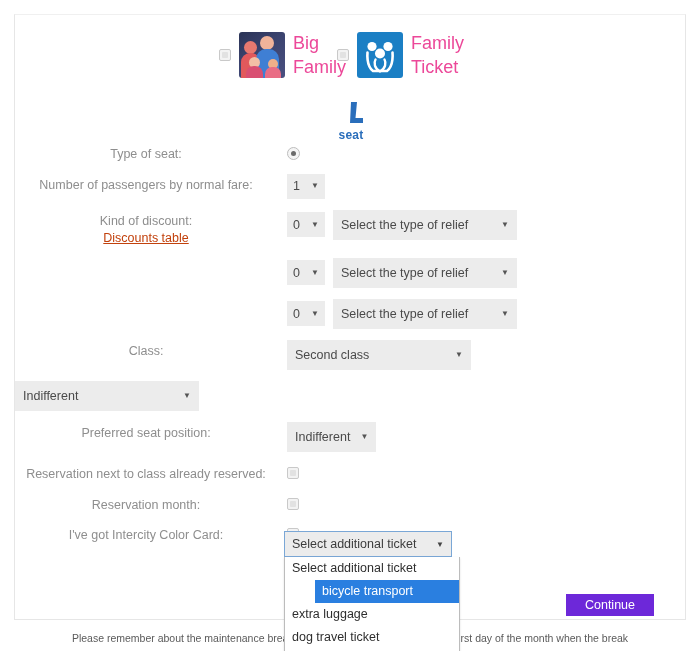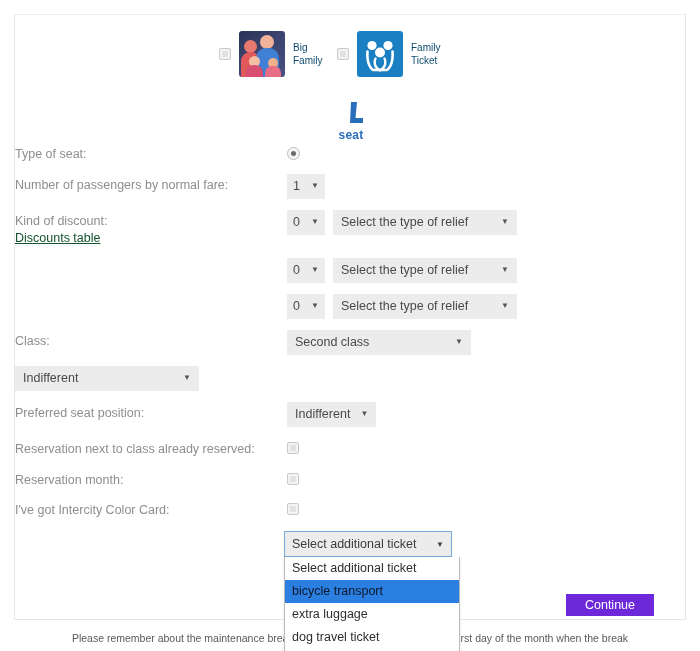--- a/index.html
+++ b/index.html
@@ -81,22 +81,22 @@
   .tile-photo .b2 { left: 17px; top: 17px; width: 23px; height: 29px; background:#3f7fd4; border-radius: 10px 10px 0 0; }
   .tile-photo .h3 { left: 10px; top: 25px; width: 11px; height: 11px; background:#f3c0a6; border-radius:50%; }
   .tile-photo .b3 { left: 7px;  top: 34px; width: 17px; height: 13px; background:#d94f72; border-radius: 8px 8px 0 0; }
   .tile-photo .h4 { left: 29px; top: 27px; width: 10px; height: 10px; background:#f0b089; border-radius:50%; }
   .tile-photo .b4 { left: 26px; top: 35px; width: 16px; height: 12px; background:#e96d85; border-radius: 7px 7px 0 0; }
 
   .tile-blue { background: #1b7fc4; }
   .tile-blue svg { display:block; }
 
   .family-label {
-    font-size: 10px;
-    color: #0c4a6e;
+    font-size: 18px;
+    color: #ec4899;
     line-height: 1.35;
     white-space: pre-line;
   }
 
   
   .seat-block {
     position: absolute;
     left: 0; top: 86px;
     width: 672px;
     text-align: center;
@@ -116,35 +116,35 @@
     left: 0; top: 128px;
     width: 672px;
   }
   .row {
     display: flex;
     align-items: flex-start;
     margin-bottom: 11px;
   }
   .row .lbl {
     width: 272px;
-    text-align: left;
+    text-align: center;
     padding-right: 10px;
     padding-top: 4px;
     font-size: 12.5px;
     color: #8e8e8e;
     line-height: 1.25;
   }
   .row .fld { display: flex; align-items: center; gap: 8px; }
 
   .lbl .sub {
     display: block;
     margin-top: 2px;
   }
   .link {
-    color: #14532d;
+    color: #c2410c;
     text-decoration: underline;
     cursor: pointer;
     font-size: 12.5px;
   }
 
   
   .radio {
     width: 13px; height: 13px;
     border-radius: 50%;
     border: 1px solid #bdbdbd;
@@ -164,21 +164,21 @@
   
   .sel {
     background: #ececec;
     border: none;
     color: #4a4a4a;
     font-size: 12.5px;
     font-family: "Liberation Sans", sans-serif;
     height: 25px;
     display: flex;
     align-items: center;
-    padding: 2px 8px;
+    padding: 15px 8px;
     cursor: pointer;
     position: relative;
     white-space: nowrap;
   }
   .sel .caret {
     margin-left: auto;
     padding-left: 10px;
     font-size: 8px;
     color: #555;
     line-height: 1;
@@ -221,21 +221,22 @@
   .addt-item {
     font-size: 12.5px;
     color: #2e2e2e;
     padding: 2px 7px 3px 7px;
     line-height: 1.45;
     white-space: nowrap;
     cursor: pointer;
   }
   .addt-item.sel-hl {
     background: #2a7fe0;
-    color: #0f172a;
+    color: #ffffff;
+    margin-left: 30px;
   }
 
   
   .continue {
     position: absolute;
     right: 31px; top: 579px;
     width: 88px; height: 22px;
     background: #6d28d9;
     color: #ffffff;
     font-size: 12.5px;

